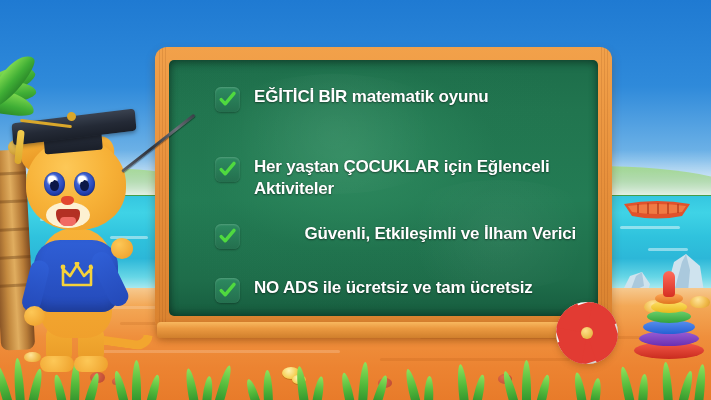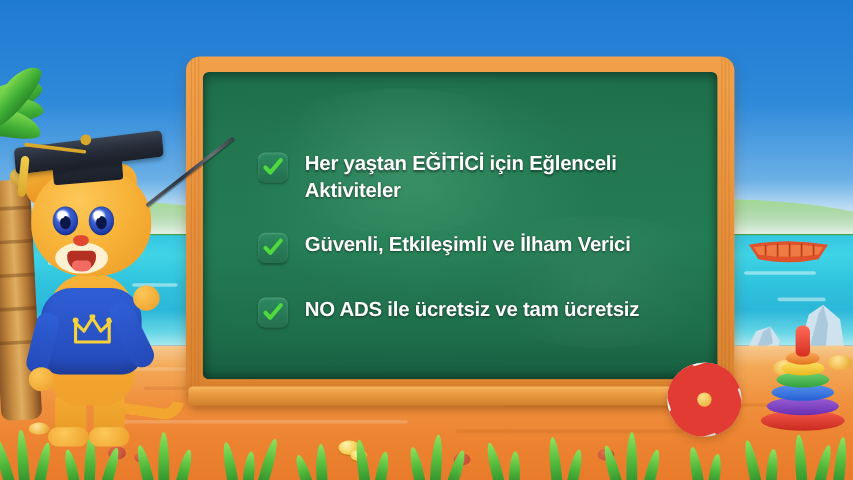--- a/index.html
+++ b/index.html
@@ -120,21 +120,21 @@
   
   .features{
     position:absolute; left:46px; top:22px; right:22px;
     display:flex; flex-direction:column;
   }
   .feature-row{
     display:flex; align-items:flex-start; gap:14px;
   }
   .feature-row.r0{ margin-top:4px; }
   .feature-row.r1{ margin-top:44px; }
-  .feature-row.r2{ margin-top:22px; }
+  .feature-row.r2{ margin-top:22px;justify-content:space-between; }
   .feature-row.r3{ margin-top:28px; }
 
   .check-box{
     flex:0 0 auto;
     width:25px; height:25px; margin-top:1px;
     border-radius:6px;
     background:linear-gradient(180deg,#2d8a60 0%,#246f4e 100%);
     box-shadow:inset 0 1px 2px rgba(255,255,255,.18), 0 1px 2px rgba(0,0,0,.3);
     display:flex; align-items:center; justify-content:center;
   }
@@ -410,28 +410,36 @@
       <div class="fg-line" style="right:10px"></div>
     </div>
   </div>
 
   <div class="board-face">
     <div class="board-smudge" style="left:40px;top:14px;width:250px;height:120px;"></div>
     <div class="board-smudge" style="left:220px;top:120px;width:220px;height:110px;"></div>
 
     <div class="features">
 
+      <div class="feature-row r0">
+        <span class="check-box">
+          <svg width="19" height="19" viewBox="0 0 19 19">
+            <path d="M3.2 9.6 L7.2 13.8 L16 3.4" fill="none" stroke="#4fd93f" stroke-width="3.4" stroke-linecap="round" stroke-linejoin="round"></path>
+          </svg>
+        </span>
+        <span class="feature-text">EĞİTİCİ BİR matematik oyunu</span>
+      </div>
 
       <div class="feature-row r1">
         <span class="check-box">
           <svg width="19" height="19" viewBox="0 0 19 19">
             <path d="M3.2 9.6 L7.2 13.8 L16 3.4" fill="none" stroke="#4fd93f" stroke-width="3.4" stroke-linecap="round" stroke-linejoin="round"></path>
           </svg>
         </span>
-        <span class="feature-text">Her yaştan EĞİTİCİ için Eğlenceli Aktiviteler</span>
+        <span class="feature-text">Her yaştan ÇOCUKLAR için Eğlenceli Aktiviteler</span>
       </div>
 
       <div class="feature-row r2">
         <span class="check-box">
           <svg width="19" height="19" viewBox="0 0 19 19">
             <path d="M3.2 9.6 L7.2 13.8 L16 3.4" fill="none" stroke="#4fd93f" stroke-width="3.4" stroke-linecap="round" stroke-linejoin="round"></path>
           </svg>
         </span>
         <span class="feature-text">Güvenli, Etkileşimli ve İlham Verici</span>
       </div>

